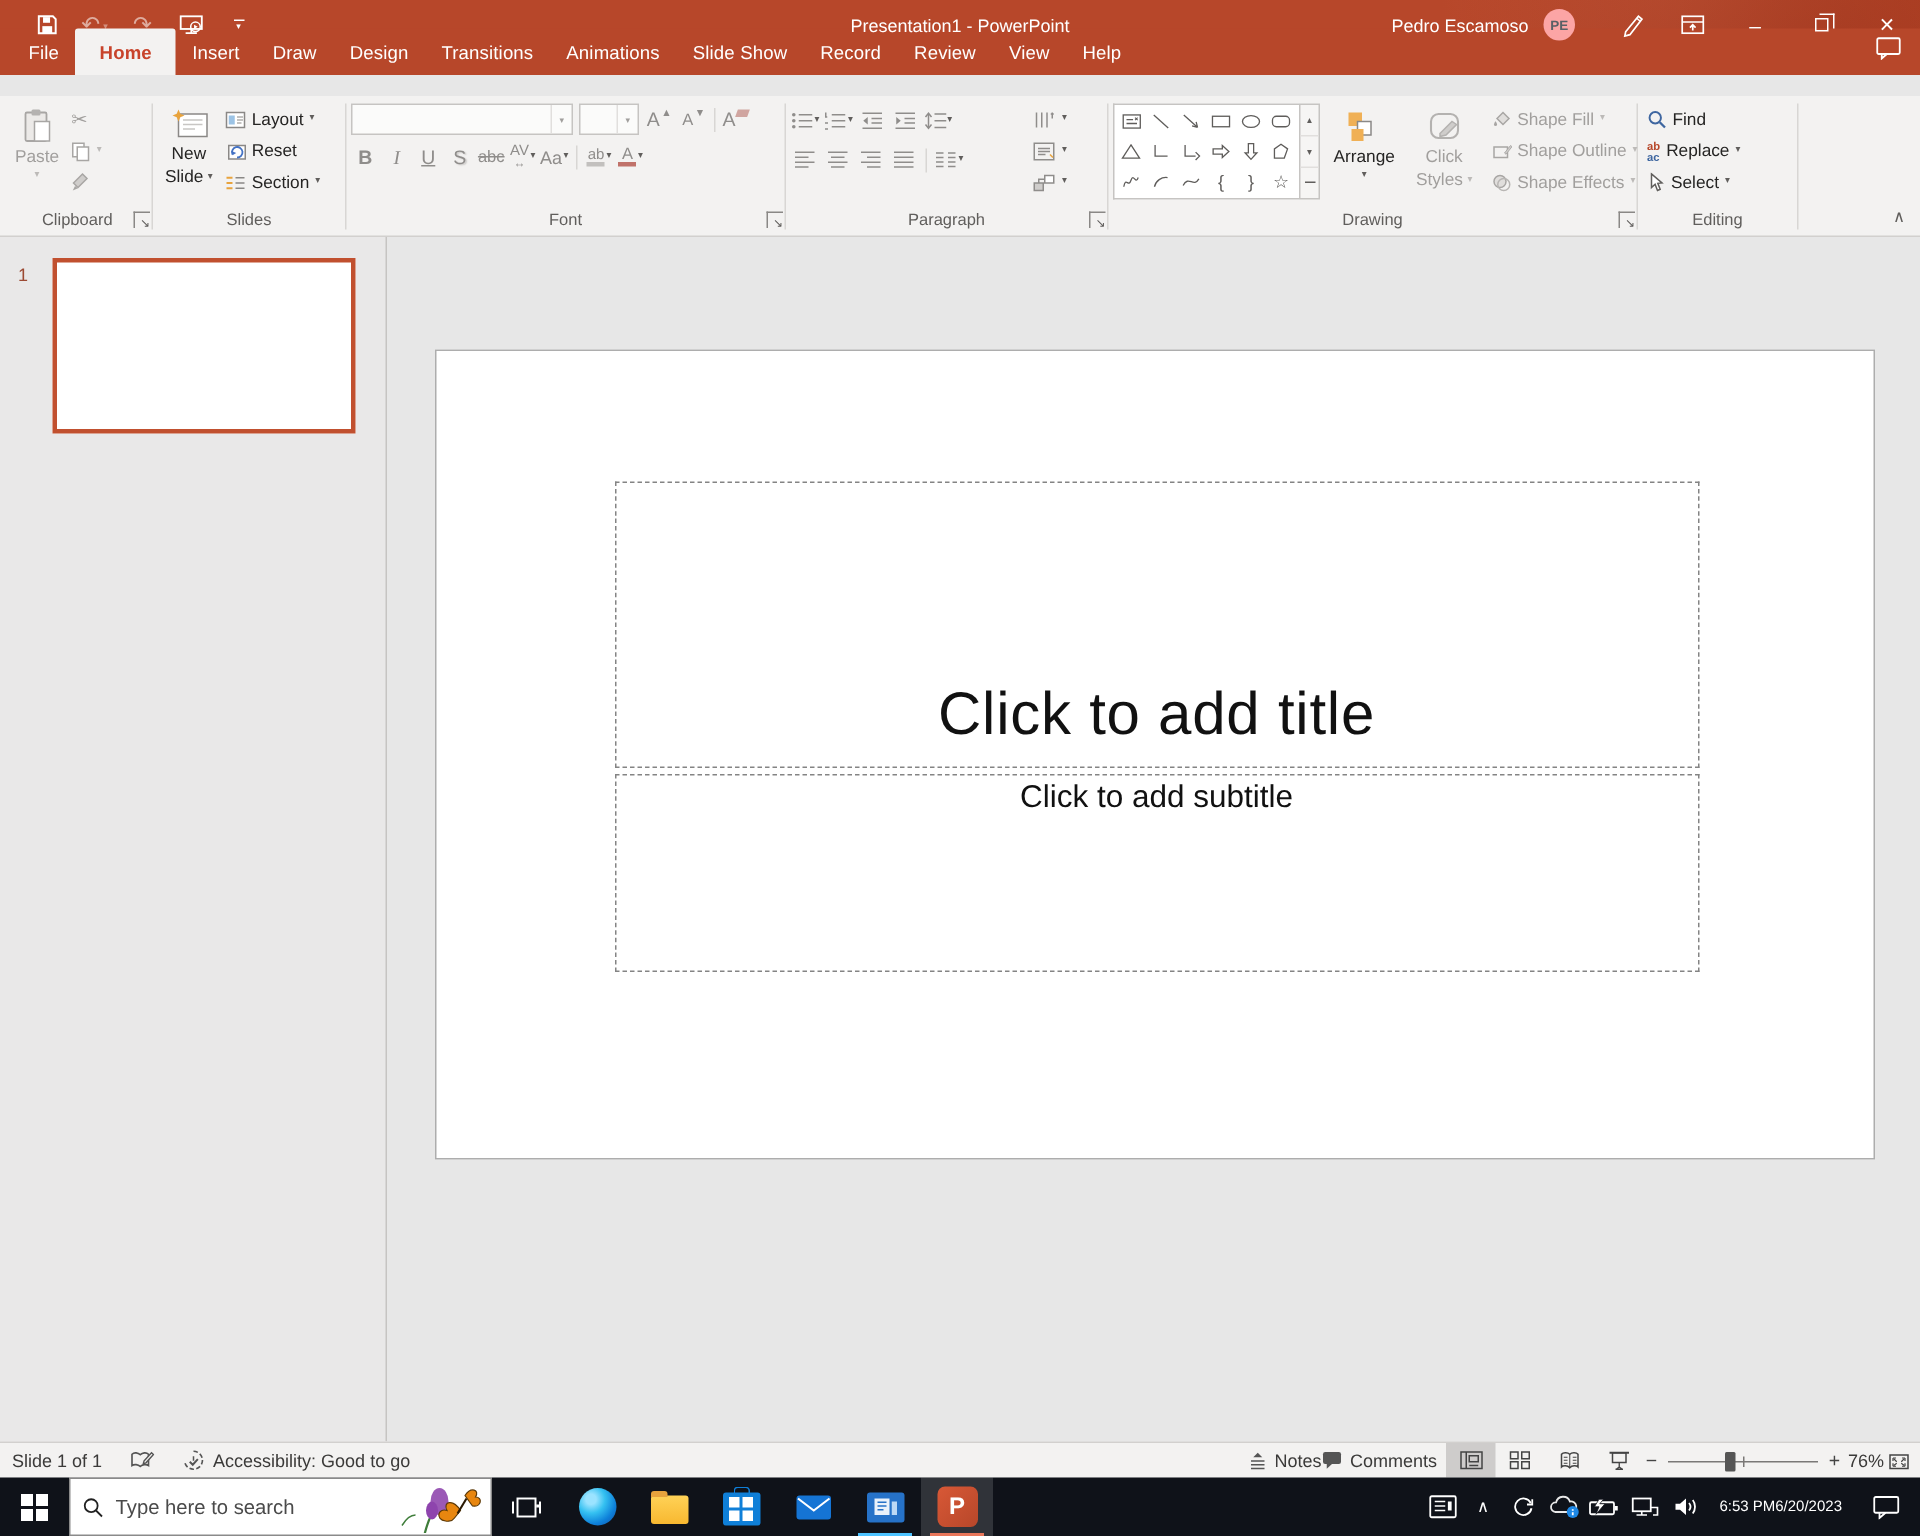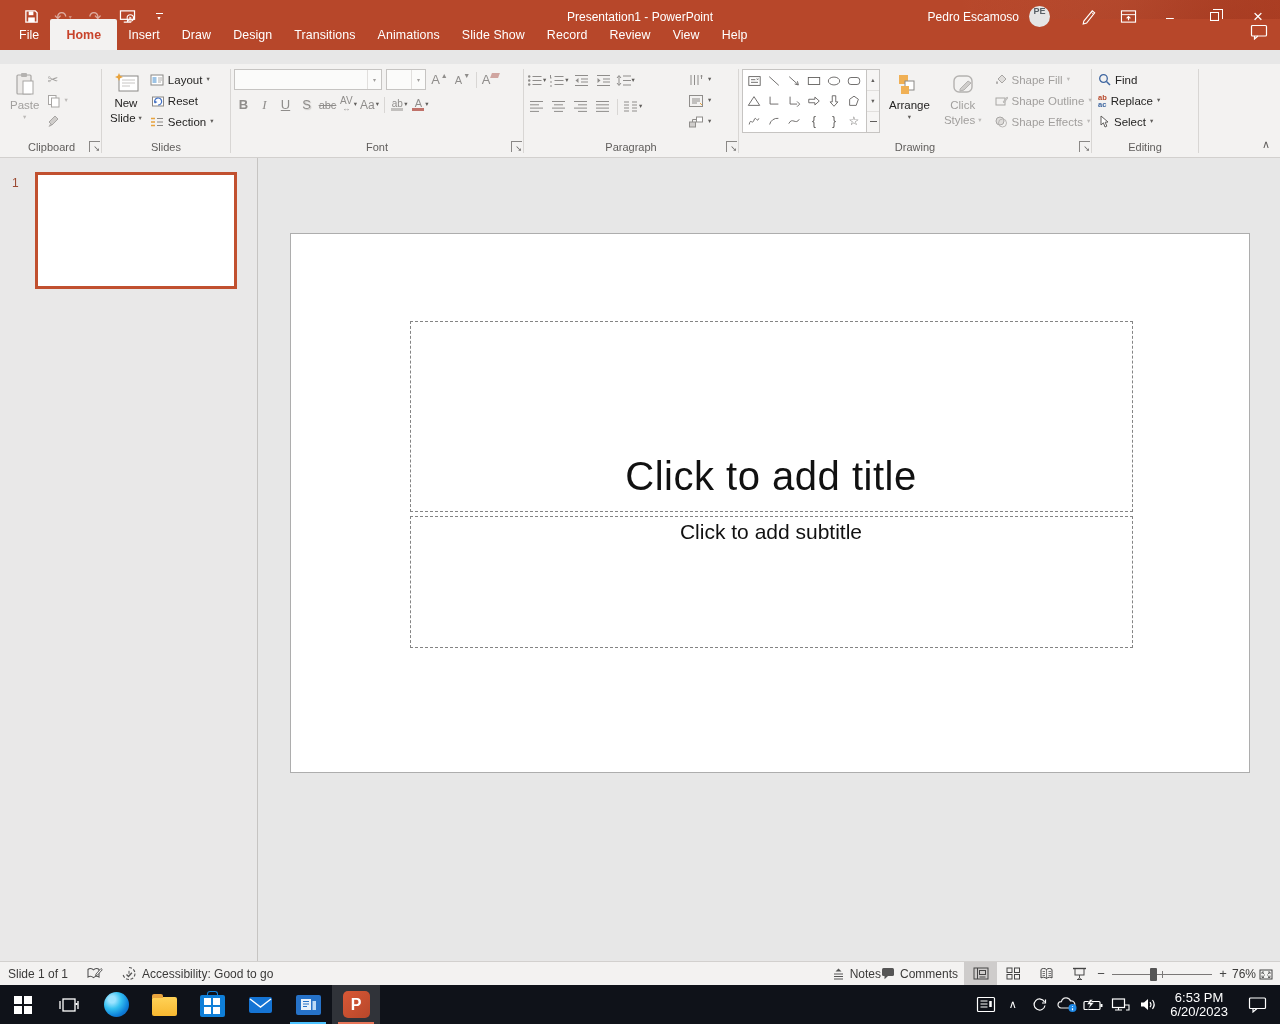--- a/index.html
+++ b/index.html
@@ -15,21 +15,21 @@
   .qat .qbtn{display:flex;align-items:center;justify-content:center;min-width:18px;height:22px}
   .qfade{opacity:.55}
   .glyph-arrow{font-size:15px;color:#fff;line-height:1}
   .tinycaret{font-size:6px;color:rgba(255,255,255,.7);margin-left:2px}
   .qat-more{display:flex;flex-direction:column;align-items:center;line-height:4px}
   .qat-more i{display:block;width:7px;height:1px;background:#fff;margin-bottom:2px}
   .qat-more b{font-size:6px;font-weight:normal}
   .tb-title{position:absolute;left:0;right:0;text-align:center;font-size:12px;color:#fff;z-index:1}
   .tb-right{position:absolute;right:0;top:0;height:33px;display:flex;align-items:center;z-index:3}
   .tb-user{font-size:12px;margin-right:10px}
-  .avatar{width:21px;height:21px;border-radius:50%;background:#e5e5e5;color:#596066;font-size:9px;font-weight:bold;display:flex;justify-content:center;margin-right:18px}
+  .avatar{width:21px;height:21px;border-radius:50%;background:#fca5a5;color:#596066;font-size:9px;font-weight:bold;display:flex;align-items:center;justify-content:center;margin-right:18px}
   .tb-ic{width:40px;height:33px;display:flex;align-items:center;justify-content:center}
   .winbtn{width:44px;height:33px;display:flex;align-items:center;justify-content:center;font-size:14px;color:#fff}
   .restore-box{width:9px;height:9px;border:1px solid #fff;position:relative}
   .restore-box::before{content:"";position:absolute;left:2px;top:-4px;width:9px;height:9px;border:1px solid #fff;border-bottom:none;border-left:none}
 
   
   .tabrow{position:absolute;left:0;top:19px;width:1280px;height:31px;background:#b7472a;display:flex;align-items:stretch;color:#fff}
   .tab{padding:0 11px;display:flex;align-items:center;font-size:12.4px;letter-spacing:.1px}
   .tab.selected{background:#f3f2f1;color:#c8432b;border-radius:2px 2px 0 0;font-weight:bold;padding:0 16px}
   .tellme{position:absolute;left:790px;top:0;height:31px;display:flex;align-items:center;gap:9px;font-size:12.4px}
@@ -104,21 +104,21 @@
   .folder-ic{width:25px;height:19px;position:relative;background:linear-gradient(#ffd257,#f8b830);border-radius:2px;margin-top:3px}
   .folder-ic::before{content:"";position:absolute;left:0;top:-3px;width:11px;height:4px;background:#e8a33d;border-radius:2px 2px 0 0}
   .store-ic{width:25px;height:22px;background:#0f7fd8;border-radius:2px;position:relative;display:flex;align-items:center;justify-content:center;margin-top:2px}
   .store-ic::before{content:"";position:absolute;top:-4px;width:9px;height:5px;border:1.5px solid #0f7fd8;border-bottom:none;border-radius:3px 3px 0 0}
   .store-grid{display:grid;grid-template-columns:7px 7px;grid-auto-rows:7px;gap:2px}
   .store-grid i{background:#fff}
   .pp-ic{width:27px;height:27px;border-radius:5px;background:linear-gradient(135deg,#d85836,#b7472a);color:#fff;font-weight:bold;font-size:16px;display:flex;align-items:center;justify-content:center}
   .news-ic{width:25px;height:20px;background:#2672c8;border-radius:2px;display:flex;align-items:center;justify-content:center}
   .tray{margin-left:auto;display:flex;align-items:center;gap:2px;padding-right:4px}
   .tray-ic{width:25px;height:39px;display:flex;align-items:center;justify-content:center}
-  .clock{display:flex;flex-direction:column;align-items:center;justify-content:center;font-size:13px;line-height:14px;padding:0 8px}
+  .clock{display:flex;flex-direction:row;align-items:center;justify-content:center;font-size:10px;line-height:14px;padding:0 8px}
 </style>
 </head>
 <body>
 
 <div class="titlebar">
   <div class="qat">
     <span class="qbtn">
       <svg width="15" height="15" viewBox="0 0 16 16">
           <path d="M2 2h10l2 2v10H2z" fill="none" stroke="#fff" stroke-width="1.4"></path>
           <rect x="5" y="2.6" width="5" height="4" fill="#fff"></rect>
@@ -730,20 +730,38 @@
 
 <div class="taskbar">
   <span class="tk-btn">
       <span class="startgrid">
         <i></i>
         <i></i>
         <i></i>
         <i></i>
       </span>
     </span>
+  <span class="searchbox">
+    <svg width="14" height="14" viewBox="0 0 14 14">
+        <circle cx="5.8" cy="5.8" r="4.3" fill="none" stroke="#222" stroke-width="1.2"></circle>
+        <path d="M9 9l4 4" stroke="#222" stroke-width="1.2"></path>
+      </svg>
+    <input type="text" placeholder="Type here to search" style="">
+    <span class="search-art">
+      <svg width="62" height="37" viewBox="0 0 62 37">
+          <path d="M20 36c2-8 4-14 8-18" stroke="#3f7d3a" stroke-width="1.5" fill="none"></path>
+          <ellipse cx="30" cy="14" rx="6" ry="9" fill="#9b59b6"></ellipse>
+          <ellipse cx="25" cy="20" rx="4" ry="6" fill="#8e44ad"></ellipse>
+          <path d="M44 20c-5-8-12-6-9 0-6-2-8 6-1 7 0 0 4 1 6-2z" fill="#e8860f" stroke="#5d3a08" stroke-width=".8"></path>
+          <path d="M47 10c4-6 10-4 7 1 5 0 4 7-2 6z" fill="#e8860f" stroke="#5d3a08" stroke-width=".8"></path>
+          <path d="M42 22l6-10" stroke="#2b1a05" stroke-width="1.4"></path>
+          <path d="M5 30c3-5 6-7 9-7" stroke="#3f7d3a" stroke-width="1" fill="none"></path>
+        </svg>
+    </span>
+  </span>
   <span class="tk-btn">
     <svg width="22" height="20" viewBox="0 0 22 20">
         <rect x="5" y="4" width="12" height="12" fill="none" stroke="#fff" stroke-width="1.3"></rect>
         <path d="M2 6v8M20 6v8" stroke="#fff" stroke-width="1.3"></path>
         <rect x="17.5" y="8" width="2" height="2" fill="#fff"></rect>
       </svg>
   </span>
   <span class="appcell">
       <span class="edge-ic"></span>
     </span>

